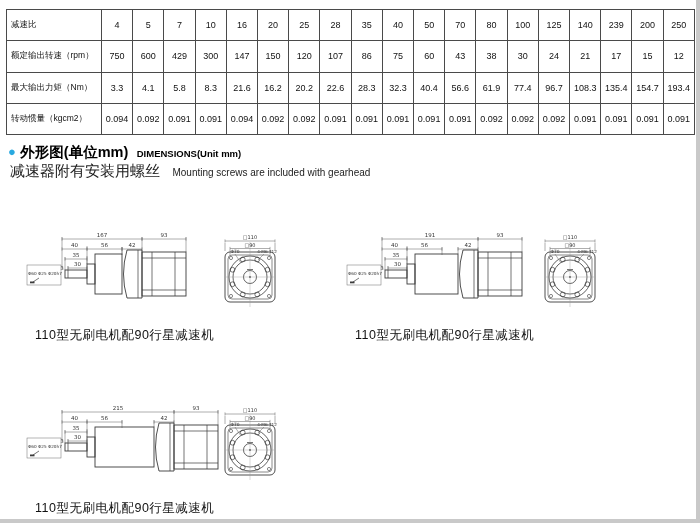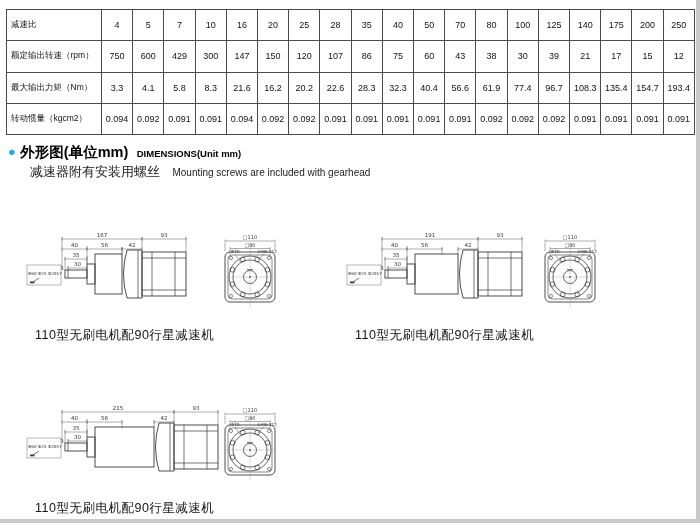--- a/index.html
+++ b/index.html
@@ -22,21 +22,21 @@
   .spec-table td.lbl{
     text-align:left;padding-left:4px;font-size:8.5px;white-space:nowrap;overflow:hidden;
   }
 
   
   .sec-header{position:absolute;left:8px;top:143px;white-space:nowrap;text-align:right;}
   .sec-bullet{font-size:13px;vertical-align:1px;}
   .sec-title{font-size:14.5px;font-weight:bold;color:#000;}
   .sec-title-en{font-size:9.5px;font-weight:bold;color:#000;margin-left:4px;}
   .sec-note{position:absolute;left:10px;top:162px;white-space:nowrap;}
-  .note-cn{font-size:13px;color:#222;margin-left:20px;}
+  .note-cn{font-size:15px;color:#222;}
   .note-en{font-size:10px;color:#222;margin-left:8px;}
 
   .drawing-block{position:absolute;width:280px;}
   .drawing-block svg{display:block;}
   .drawing-caption{
     width:260px;margin:0 auto;font-size:12.5px;color:#111;
     margin-top:1px;letter-spacing:0.5px;white-space:nowrap;
   }
   #d1{left:25px;top:222px;}
   #d2{left:345px;top:222px;}
@@ -61,41 +61,41 @@
         <td>25</td>
         <td>28</td>
         <td>35</td>
         <td>40</td>
         <td>50</td>
         <td>70</td>
         <td>80</td>
         <td>100</td>
         <td>125</td>
         <td>140</td>
-        <td>175</td>
+        <td>239</td>
         <td>200</td>
         <td>250</td>
       </tr>
       <tr>
         <td class="lbl">额定输出转速（rpm）</td>
         <td>750</td>
         <td>600</td>
         <td>429</td>
         <td>300</td>
         <td>147</td>
         <td>150</td>
         <td>120</td>
         <td>107</td>
         <td>86</td>
         <td>75</td>
         <td>60</td>
         <td>43</td>
         <td>38</td>
         <td>30</td>
-        <td>39</td>
+        <td>24</td>
         <td>21</td>
         <td>17</td>
         <td>15</td>
         <td>12</td>
       </tr>
       <tr>
         <td class="lbl">最大输出力矩（Nm）</td>
         <td>3.3</td>
         <td>4.1</td>
         <td>5.8</td>

